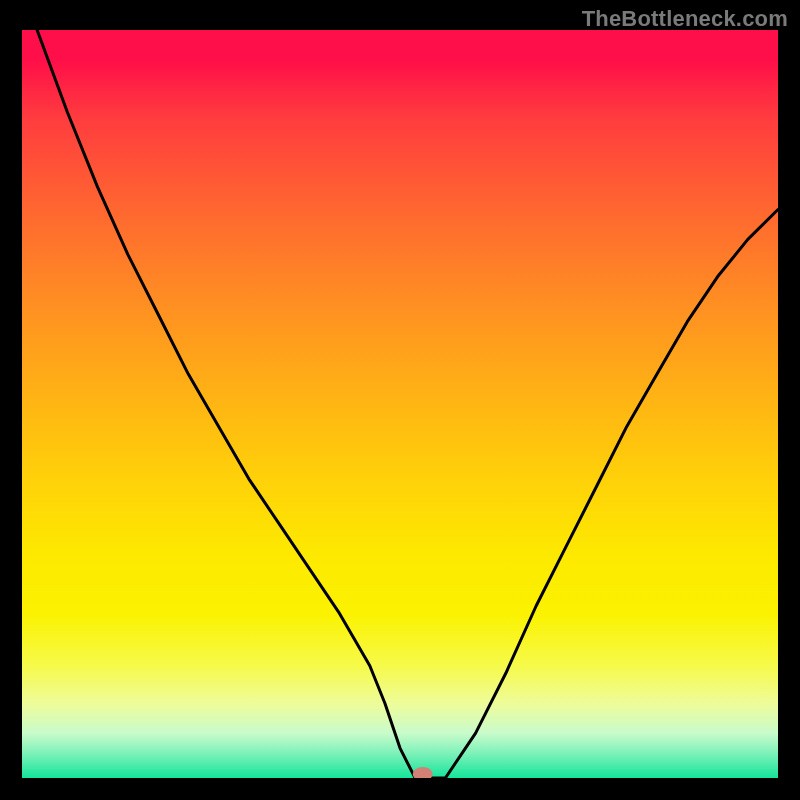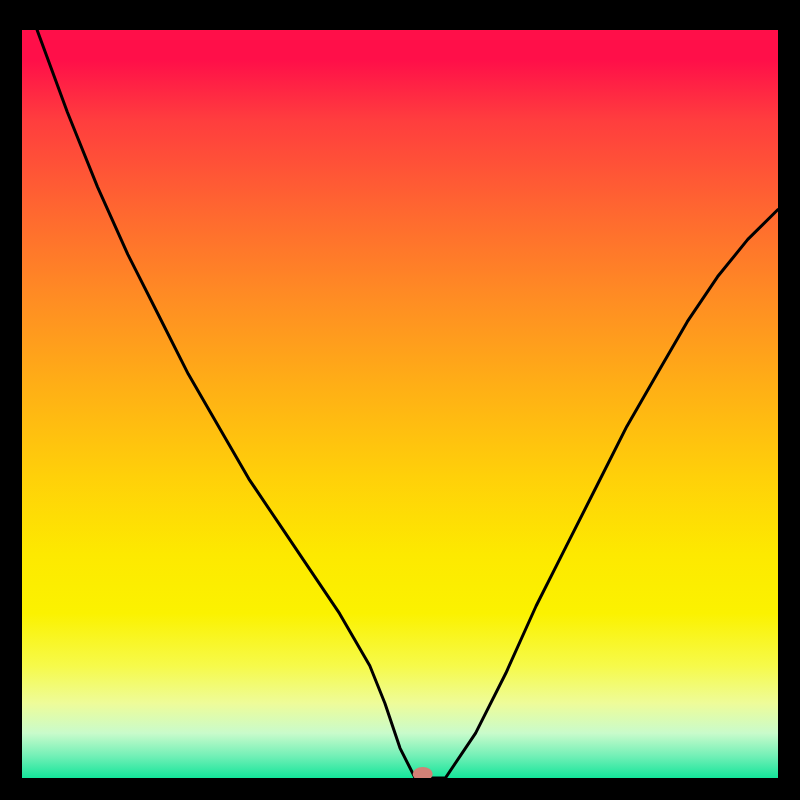--- a/index.html
+++ b/index.html
@@ -60,20 +60,21 @@
     inset: 0;
     width: 100%;
     height: 100%;
     display: block;
   }
 </style>
 </head>
 <body>
 
 <div class="stage">
+  <div class="watermark">TheBottleneck.com</div>
 
   <div class="plot-area">
     <div class="gradient"></div>
 
     <svg class="overlay" viewBox="0 0 756 748" preserveAspectRatio="none">
       <path id="curve-path" fill="none" stroke="#000000" stroke-width="3" stroke-linecap="round" stroke-linejoin="round" d="M15.1 0.0 L45.4 82.3 L75.6 157.1 L105.8 224.4 L136.1 284.2 L166.3 344.1 L196.6 396.4 L226.8 448.8 L257.0 493.7 L287.3 538.6 L317.5 583.4 L347.8 635.8 L362.9 673.2 L378.0 718.1 L393.1 748.0 L408.2 748.0 L423.4 748.0 L453.6 703.1 L483.8 643.3 L514.1 576.0 L544.3 516.1 L574.6 456.3 L604.8 396.4 L635.0 344.1 L665.3 291.7 L695.5 246.8 L725.8 209.4 L756.0 179.5"></path>
       <ellipse id="marker-dot" rx="10" ry="7" fill="#d28176" cx="400.7" cy="744.0"></ellipse>
     </svg>
   </div>
 </div>

